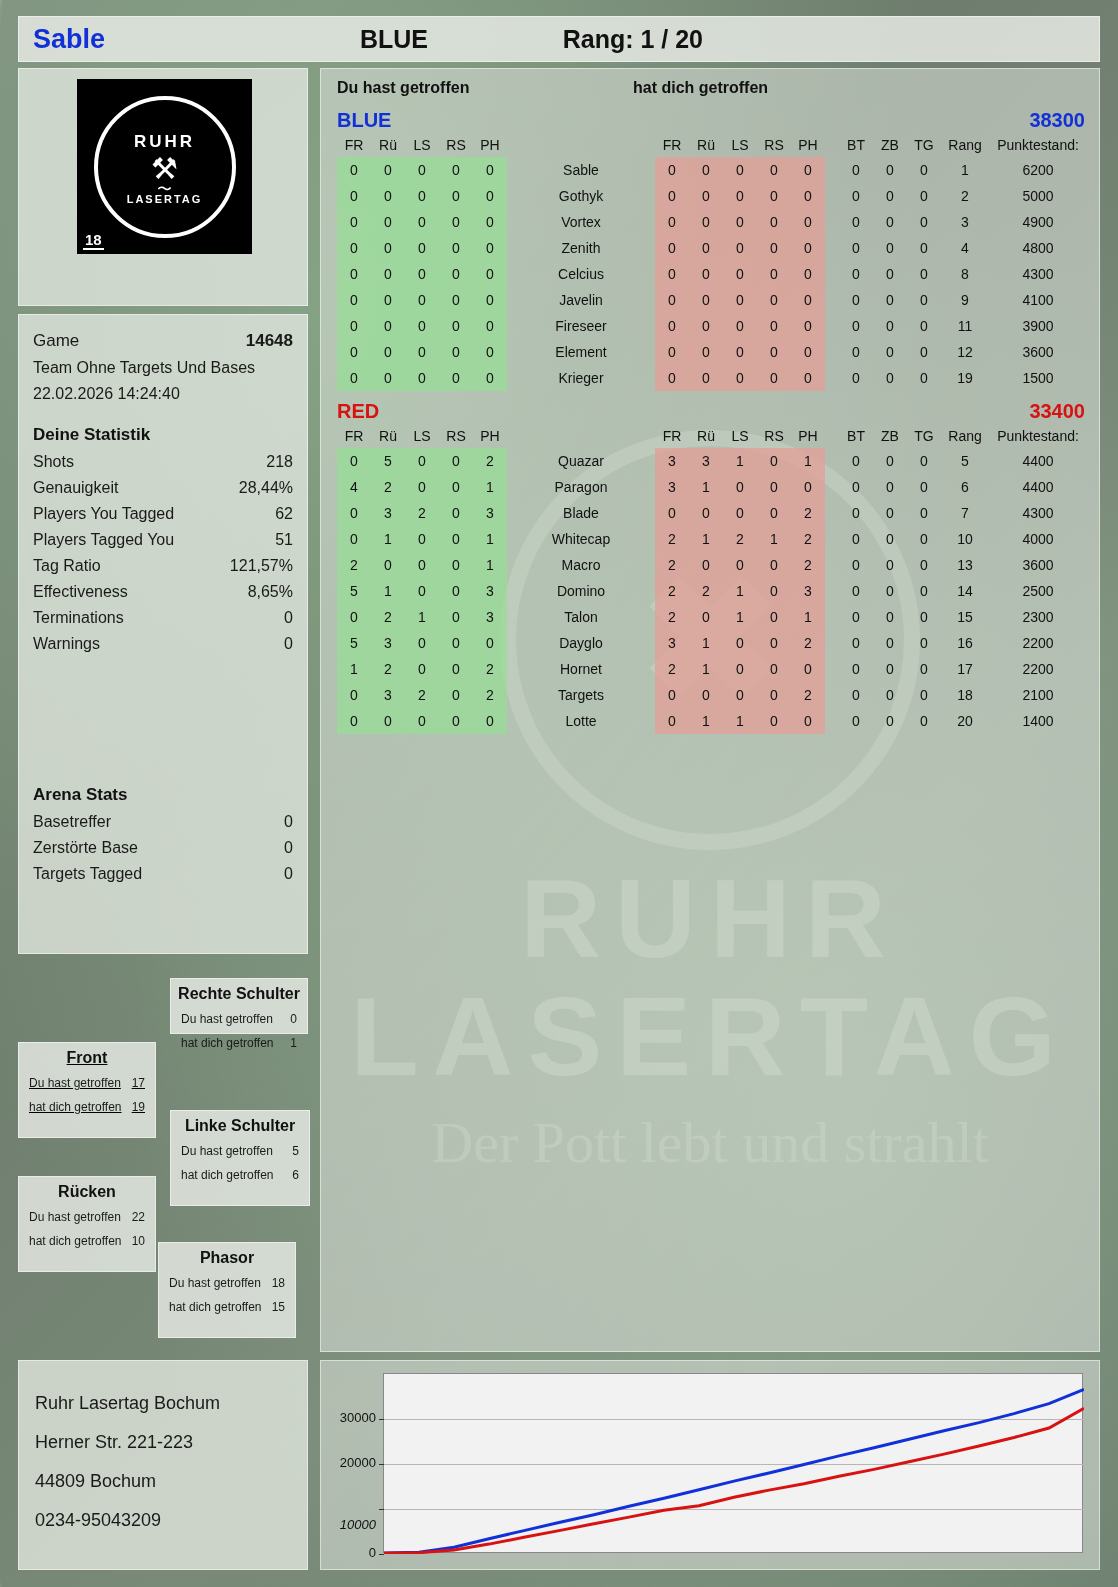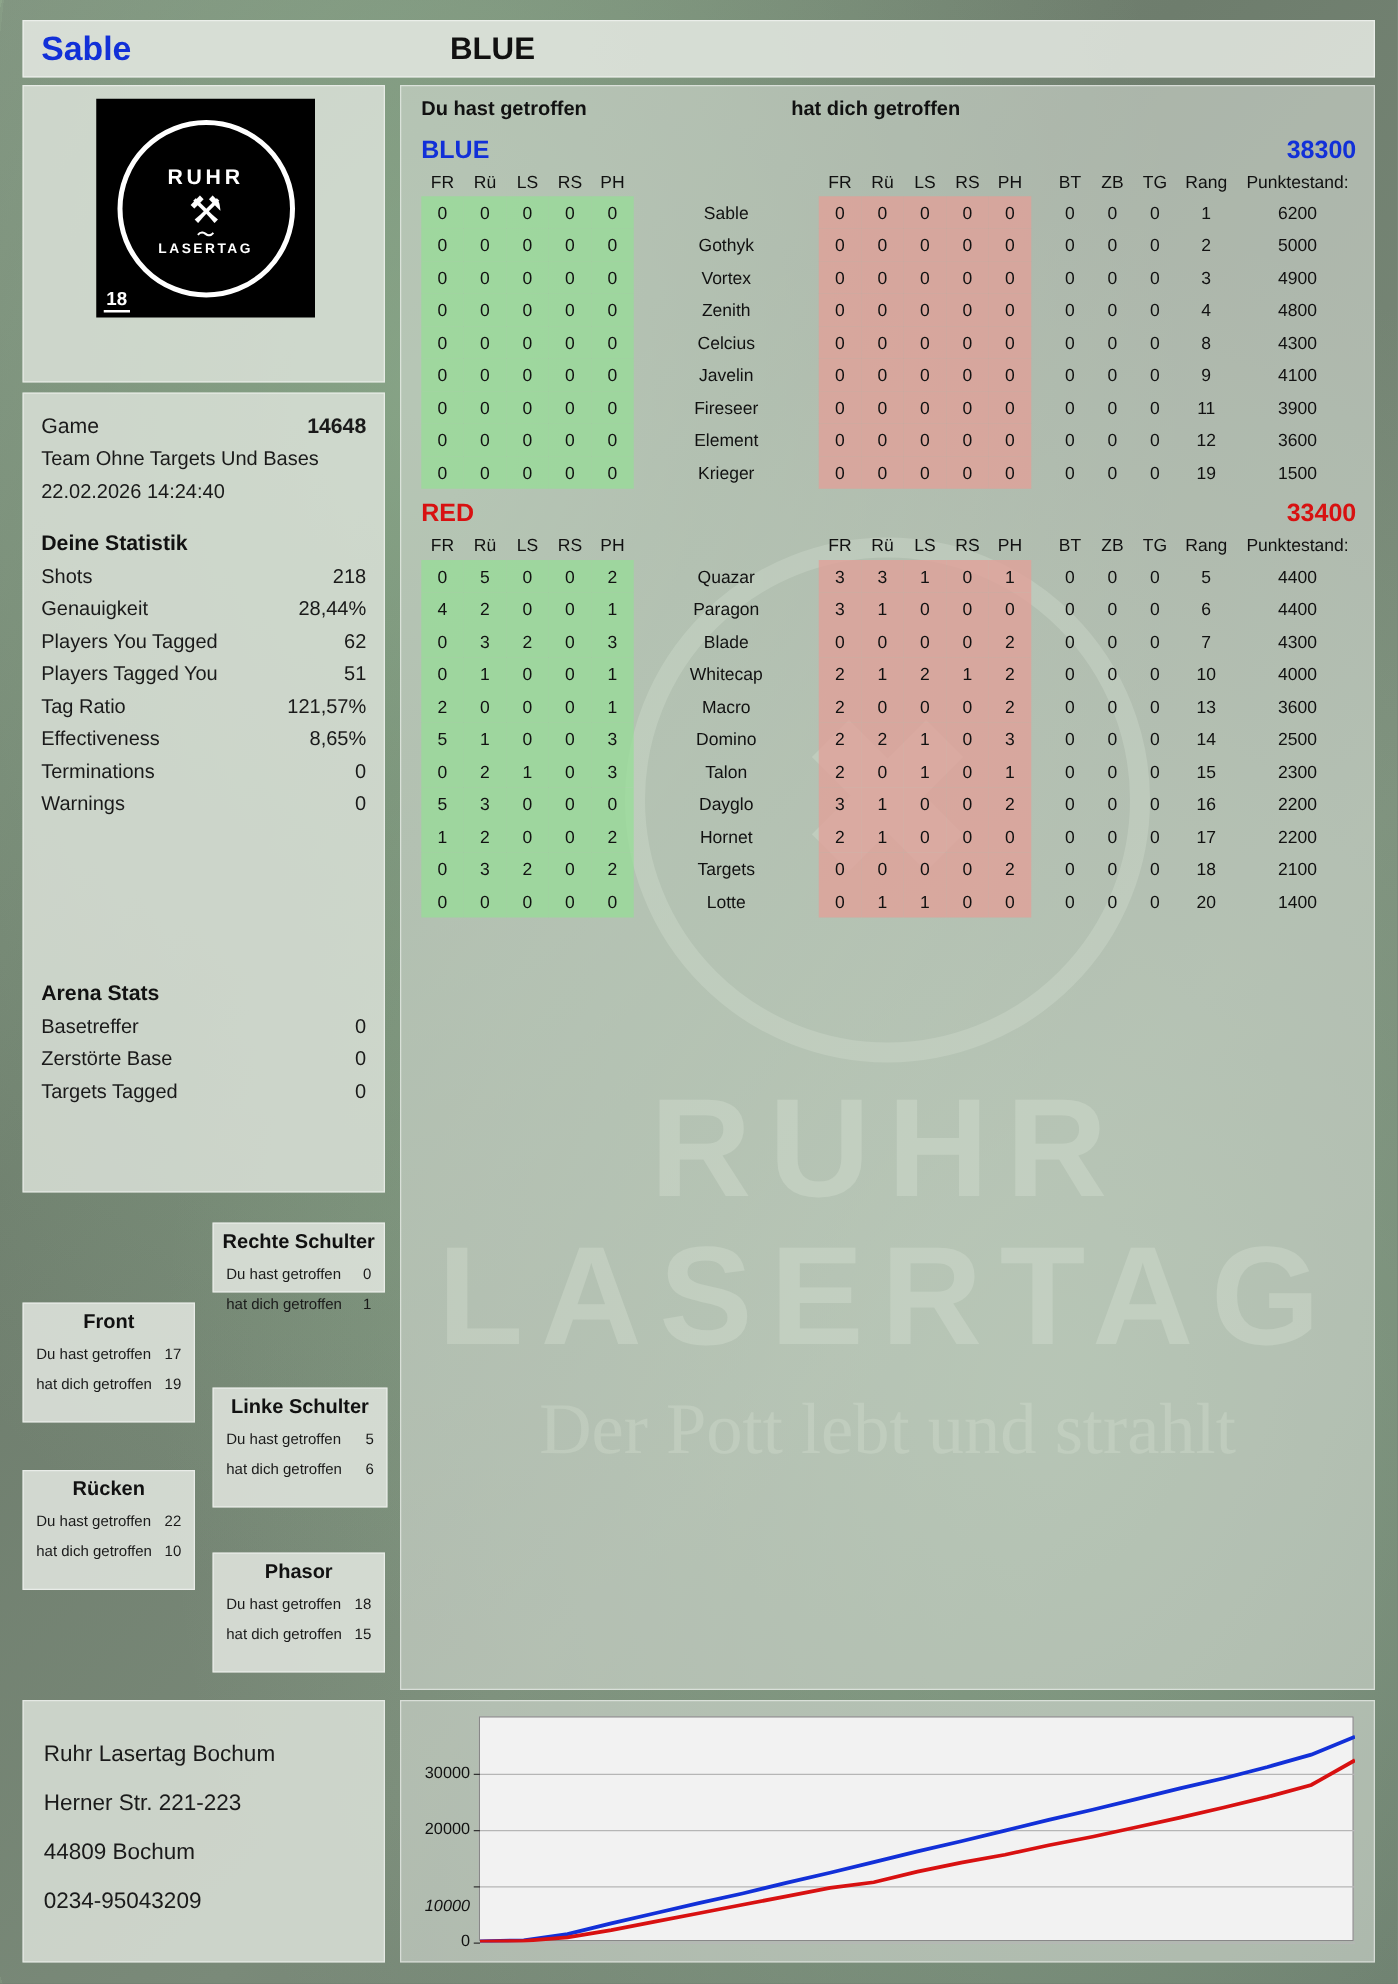--- a/index.html
+++ b/index.html
@@ -95,24 +95,24 @@
   .row .val { }
   .section-title { font-size: 17px; font-weight: bold; color: #111; margin: 14px 0 6px; }
   .plain-line { font-size: 16px; color: #1a1a1a; margin: 8px 0; }
   .spacer-big { height: 110px; }
 
   
   .zone { background: rgba(226,231,224,0.86); border: 1px solid rgba(255,255,255,0.5); position: absolute; }
   .zone .zt { text-align: center; font-weight: bold; font-size: 16px; color: #111; padding: 6px 0 4px; }
   .zone .zr { display: flex; justify-content: space-between; font-size: 12px; color: #1a1a1a; padding: 5px 10px; }
   #zone-rs { left: 170px; top: 978px; width: 138px; height: 56px; }
-  #zone-front { left: 18px; top: 1042px; width: 138px; height: 96px; }
+  #zone-front { left: 18px; top: 1042px; width: 138px; height: 96px; text-decoration: underline; }
   #zone-ls { left: 170px; top: 1110px; width: 140px; height: 96px; }
   #zone-back { left: 18px; top: 1176px; width: 138px; height: 96px; }
-  #zone-ph { left: 170px; top: 1242px; width: 138px; height: 96px; }
+  #zone-ph { left: 158px; top: 1242px; width: 138px; height: 96px; }
 
   
   #addr-panel { left: 18px; top: 1360px; width: 290px; height: 210px; padding: 14px 16px; }
   #addr-panel .aline { font-size: 18px; color: #1a1a1a; margin: 18px 0; }
 
   
   #score-panel {
     left: 320px; top: 68px; width: 780px; height: 1284px;
     background: rgba(222,228,220,0.55);
   }
@@ -156,20 +156,21 @@
         <div class="wm-x">✖</div>
       </div>
     <div class="wm-title">RUHR</div>
     <div class="wm-title">LASERTAG</div>
     <div class="wm-sub">Der Pott lebt und strahlt</div>
   </div>
 
   <div id="header" class="panel">
     <div class="hdr-name">Sable</div>
     <div class="hdr-team">BLUE</div>
+    <div class="hdr-rank">Rang: 1 / 20</div>
   </div>
 
   <div id="logo-panel" class="panel">
     <div class="logo-box">
       <div class="logo-circle">
         <div class="logo-top">RUHR</div>
         <div class="logo-mid">⚒</div>
         <div class="logo-wave">〜</div>
         <div class="logo-bot">LASERTAG</div>
       </div>

